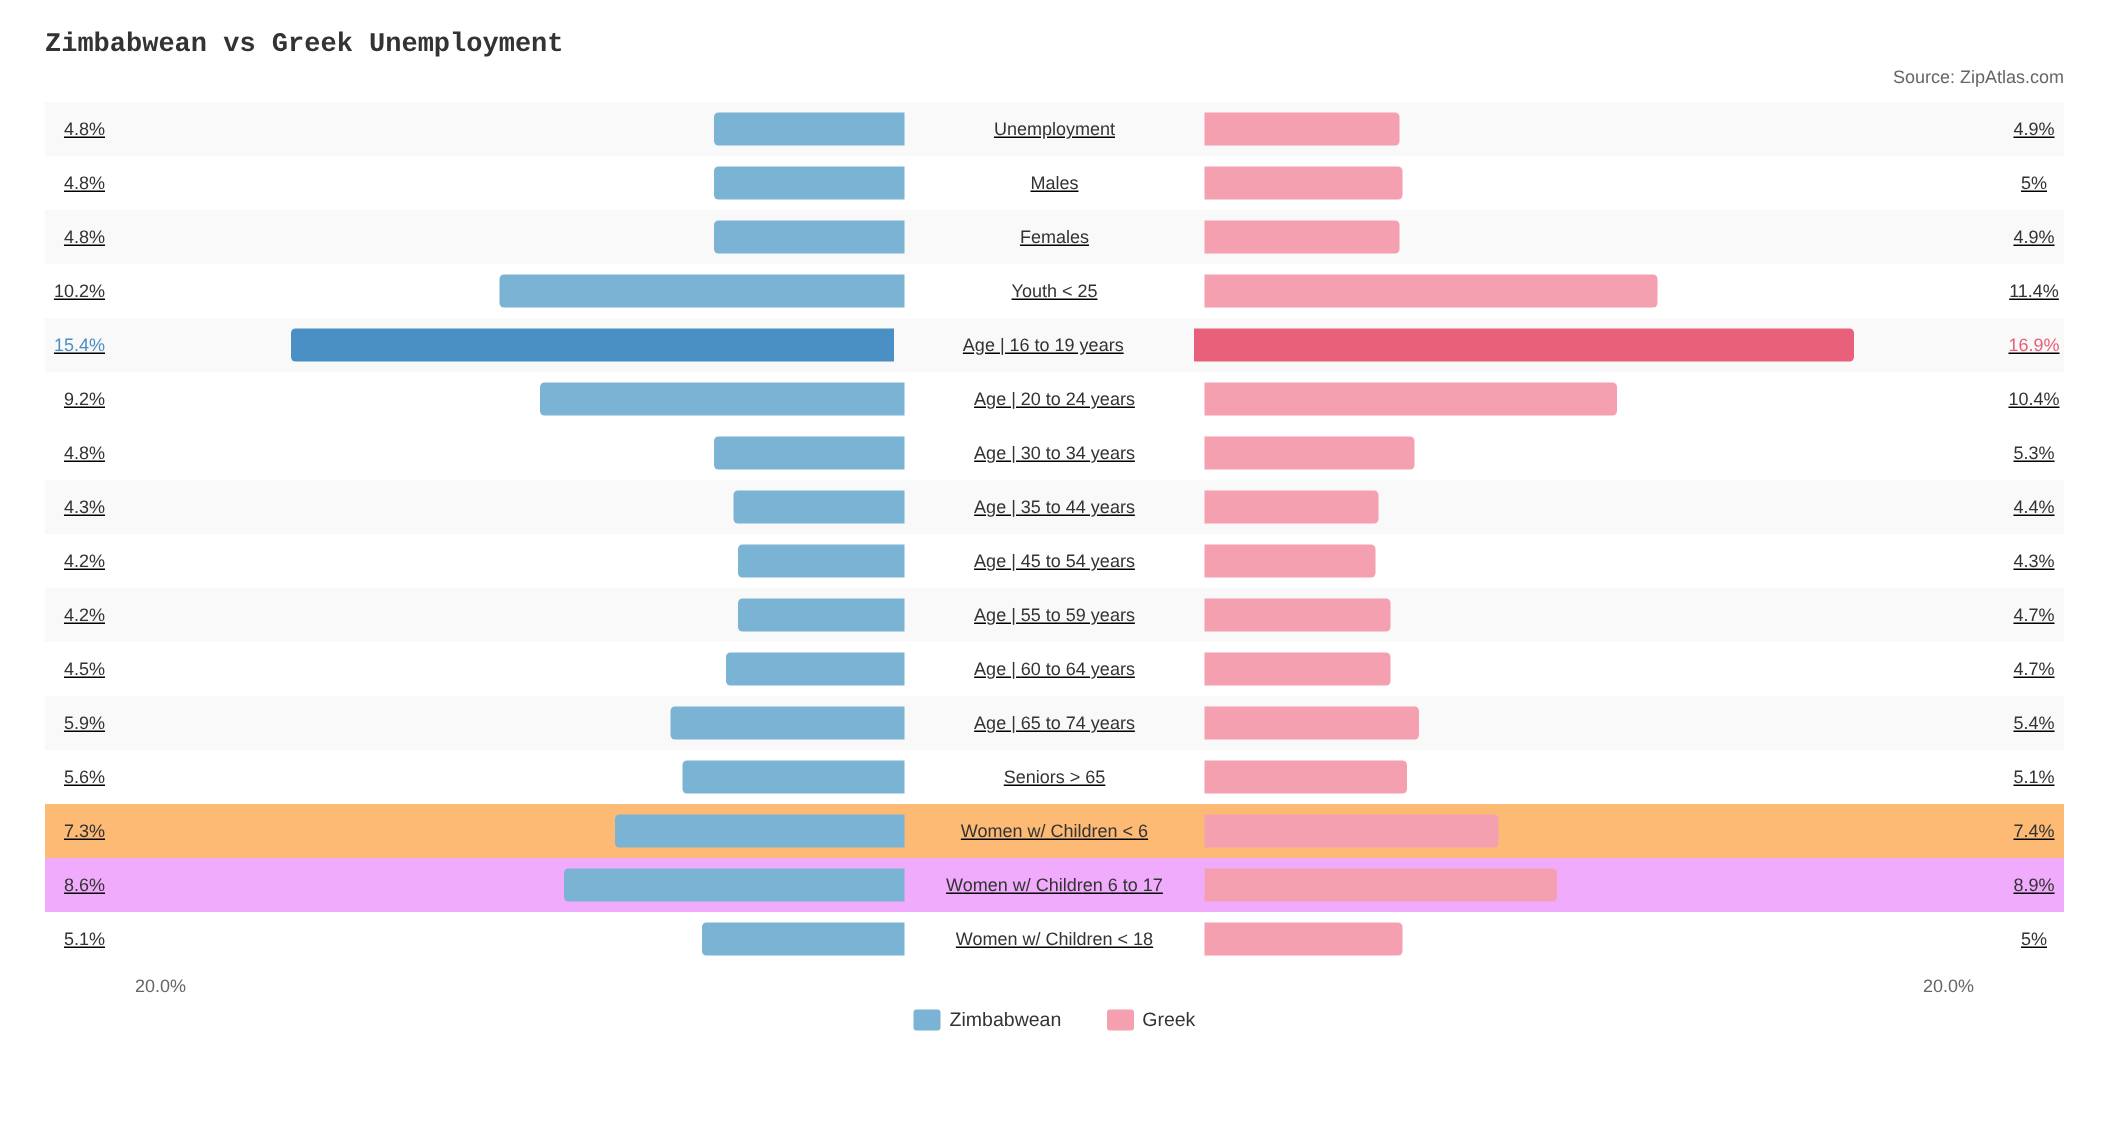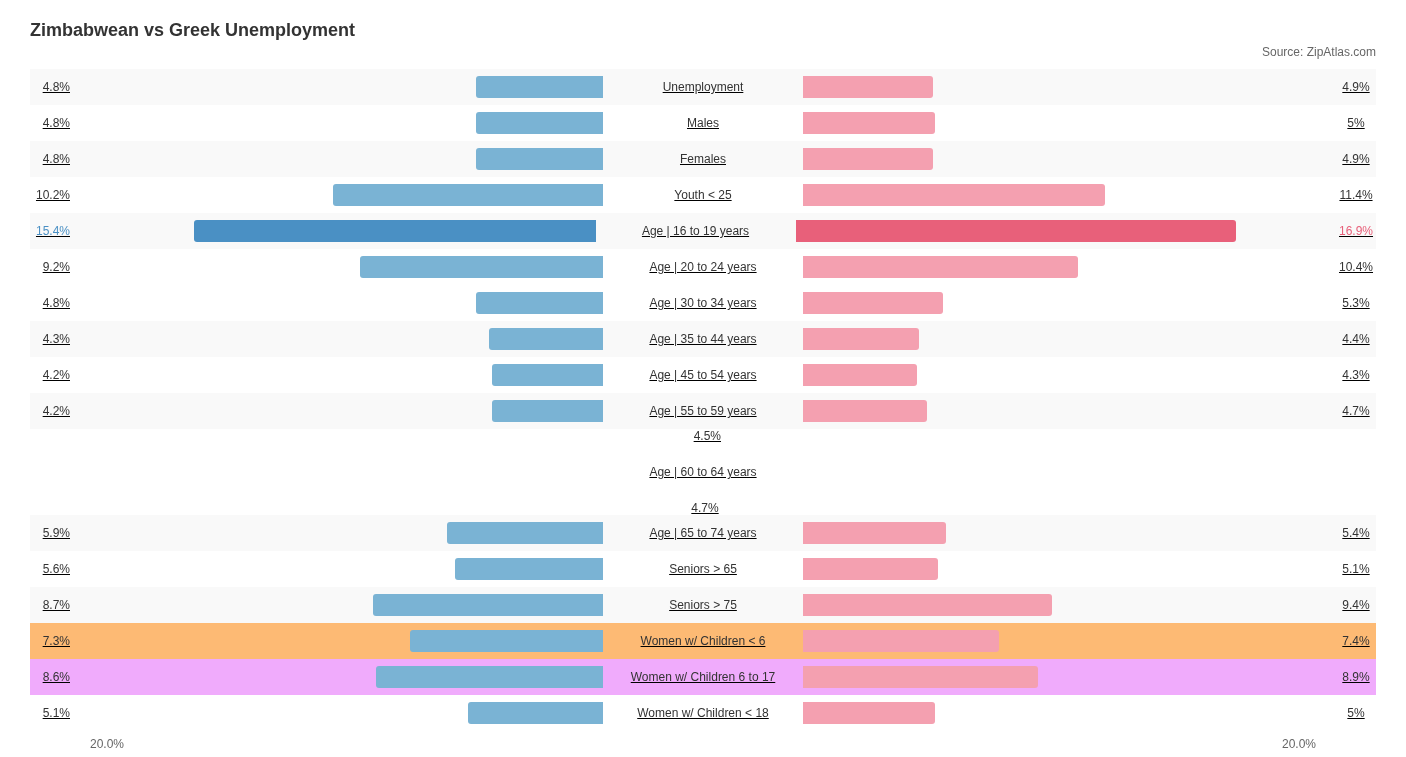--- a/index.html
+++ b/index.html
@@ -8,20 +8,21 @@
       background: #fff;
       width: 1406px;
       min-height: 757px;
       padding: 20px 30px;
     }
     .chart-title {
       font-size: 18px;
       font-weight: bold;
       color: #333;
       margin-bottom: 4px;
+      font-family: Liberation Mono, monospace;
     }
     .source {
       font-size: 12px;
       color: #666;
       text-align: right;
       margin-bottom: 10px;
     }
     .chart-container {
       width: 100%;
     }
@@ -235,21 +236,21 @@
       <div class="val-left">4.2%</div>
       <div class="half-left">
         <div class="bar-blue" style="width: 21%;"></div>
       </div>
       <div class="center-text">Age | 55 to 59 years</div>
       <div class="half-right">
         <div class="bar-pink" style="width: 23.5%;"></div>
       </div>
       <div class="val-right">4.7%</div>
     </div>
-    <div class="row-wrapper" style="background: rgb(255, 255, 255); flex-direction: column;">
+    <div class="row-wrapper" style="background: rgb(255, 255, 255);">
       <div class="val-left">4.5%</div>
       <div class="half-left">
         <div class="bar-blue" style="width: 22.5%;"></div>
       </div>
       <div class="center-text">Age | 60 to 64 years</div>
       <div class="half-right">
         <div class="bar-pink" style="width: 23.5%;"></div>
       </div>
       <div class="val-right">4.7%</div>
     </div>
@@ -267,31 +268,20 @@
     <div class="row-wrapper" style="background: rgb(255, 255, 255);">
       <div class="val-left">5.6%</div>
       <div class="half-left">
         <div class="bar-blue" style="width: 28%;"></div>
       </div>
       <div class="center-text">Seniors &gt; 65</div>
       <div class="half-right">
         <div class="bar-pink" style="width: 25.5%;"></div>
       </div>
       <div class="val-right">5.1%</div>
-    </div>
-    <div class="row-wrapper" style="background: rgb(249, 249, 249);">
-      <div class="val-left">8.7%</div>
-      <div class="half-left">
-        <div class="bar-blue" style="width: 43.5%;"></div>
-      </div>
-      <div class="center-text">Seniors &gt; 75</div>
-      <div class="half-right">
-        <div class="bar-pink" style="width: 47%;"></div>
-      </div>
-      <div class="val-right">9.4%</div>
     </div>
     <div class="row-wrapper" style="background: #fdba74;">
       <div class="val-left">7.3%</div>
       <div class="half-left">
         <div class="bar-blue" style="width: 36.5%;"></div>
       </div>
       <div class="center-text">Women w/ Children &lt; 6</div>
       <div class="half-right">
         <div class="bar-pink" style="width: 37%;"></div>
       </div>

